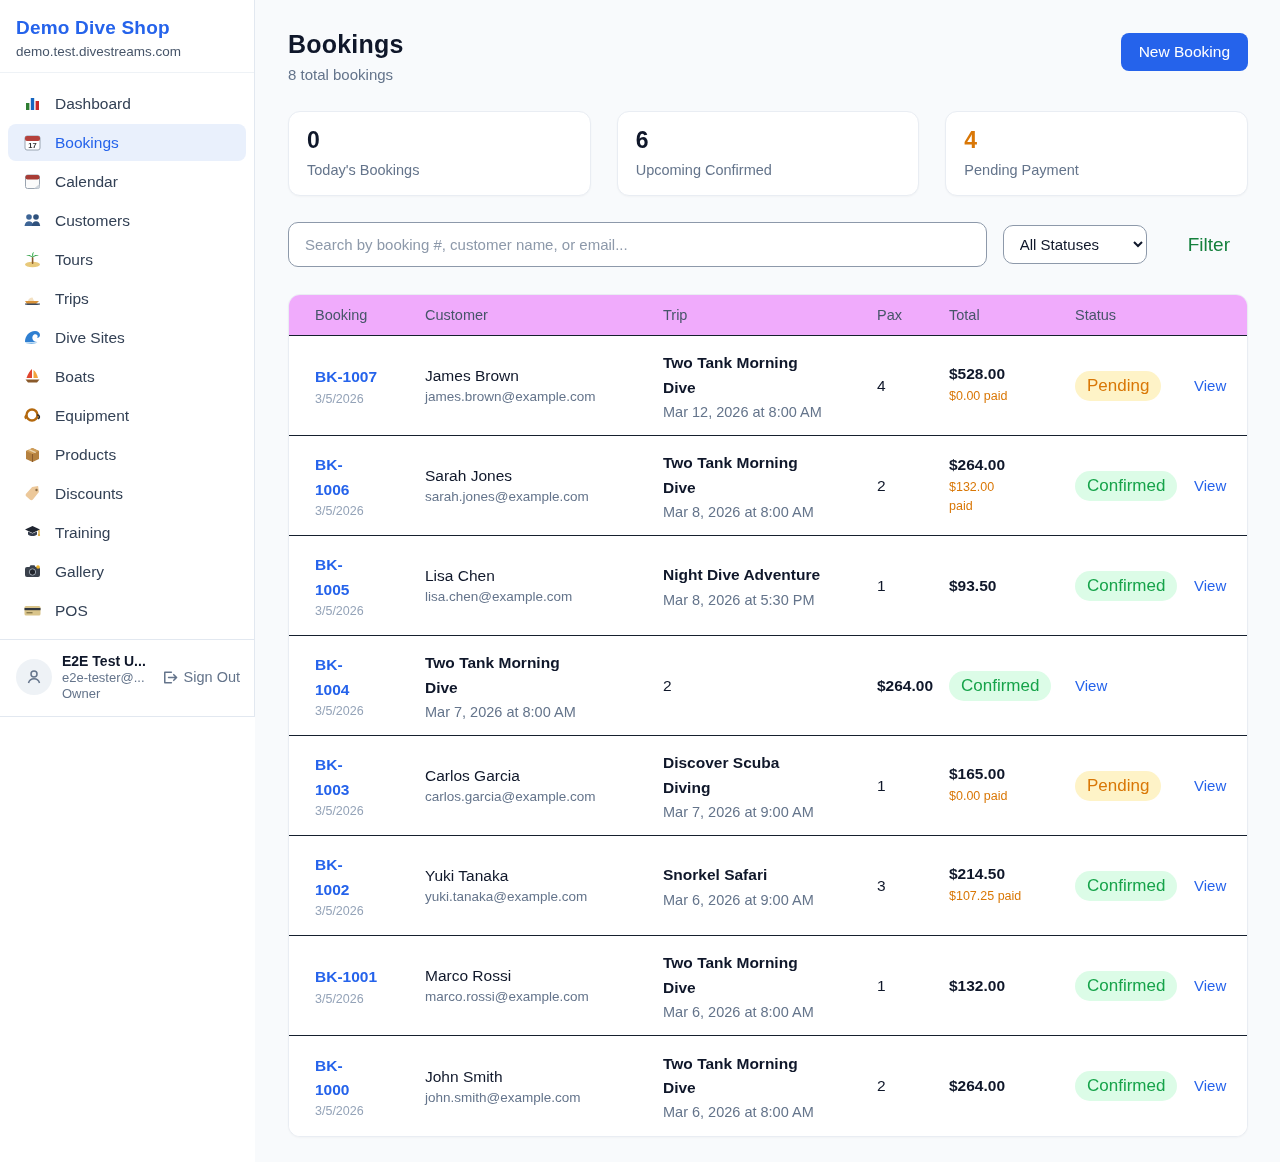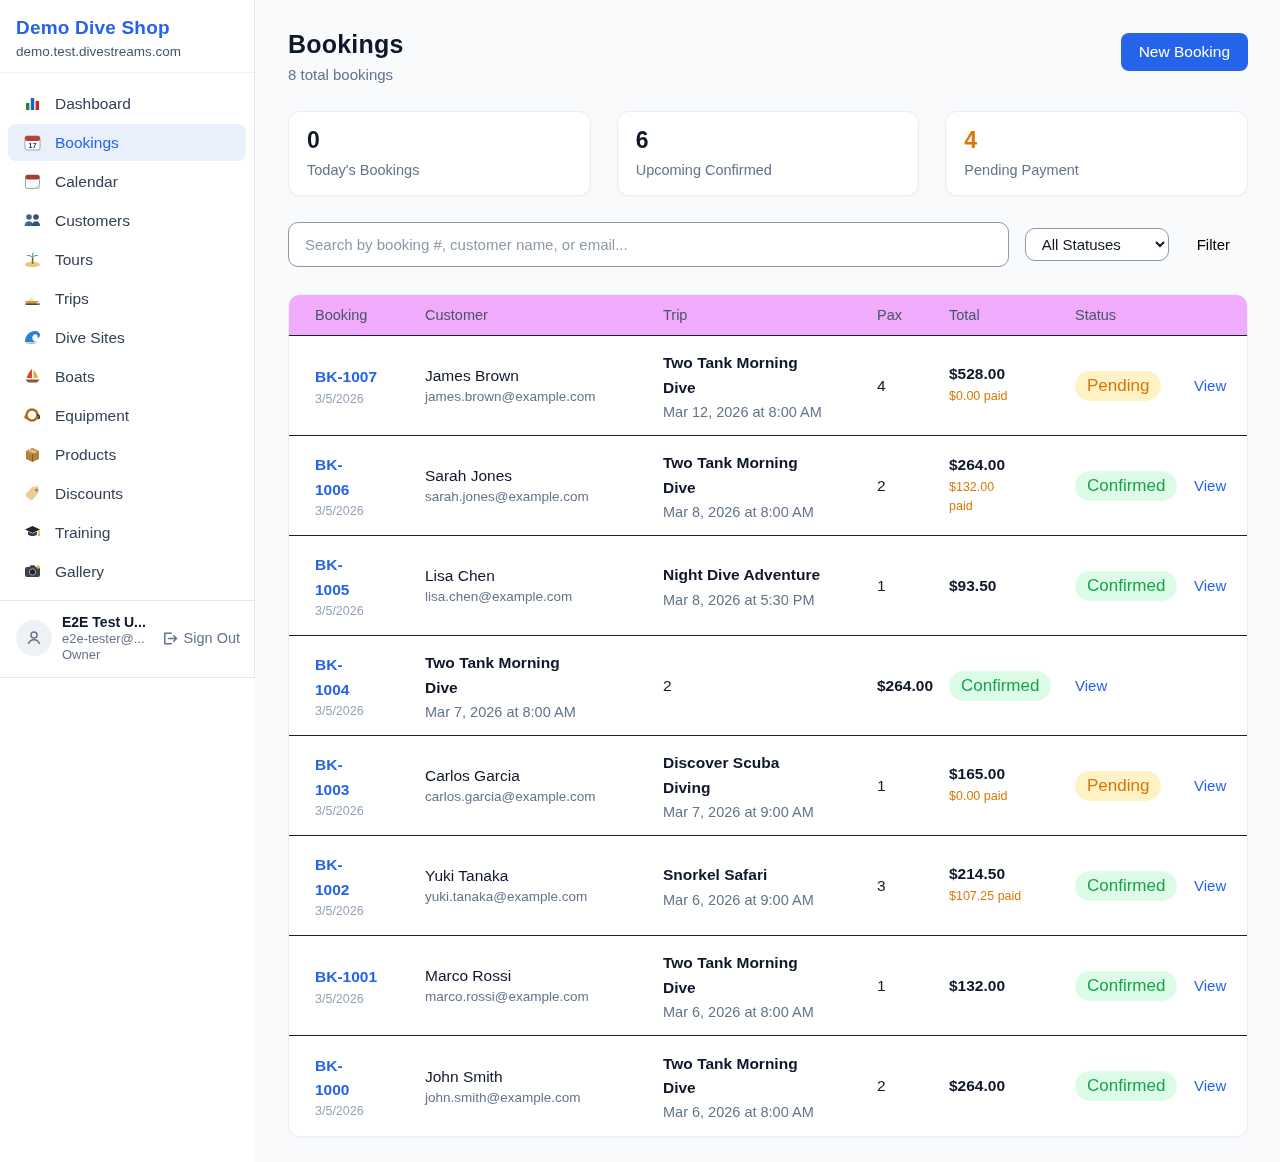--- a/index.html
+++ b/index.html
@@ -72,25 +72,25 @@
   .stat-value { font-size:23px; font-weight:bold; }
   .stat-label { font-size:14.5px; color:#64748b; margin-top:8px; }
   
   .controls { display:flex; align-items:center; margin-bottom:27px; }
   .search-input {
     flex:1; height:45px; border:1px solid #8d99aa; border-radius:10px;
     padding:0 16px; font-size:15px; font-family:inherit; color:#0f172a; background:#fff;
   }
   .search-input::placeholder { color:#8d99aa; }
   .status-select {
-    height:33px; width:144px; margin-left:16px;
+    height:39px; width:144px; margin-left:16px;
     border:1px solid #8d99aa; border-radius:10px; background:#fff;
     font-size:15px; font-family:inherit; color:#0f172a; padding:0 8px 0 12px; font-weight:500;
   }
-  .filter-label { margin-left:28px; margin-right:18px; font-size:15px; color:#000000; cursor:pointer; }
+  .filter-label { margin-left:41px; margin-right:18px; font-size:19px; color:#15803d; cursor:pointer; }
   
   .table-card {
     background:#fff; border:1px solid #e9edf3; border-radius:12px;
     overflow:hidden; box-shadow:0 1px 2px rgba(15,23,42,.03);
   }
   .t-head, .t-row {
     display:grid;
     grid-template-columns:110px 238px 214px 72px 126px 119px 1fr;
     padding-left:26px; align-items:center;
   }
@@ -252,20 +252,30 @@
       <a class="nav-item">
         <span class="nav-icon">
           <svg viewBox="0 0 19 19">
             <rect x="2" y="5" width="15" height="10" rx="2" fill="#3a414c"></rect>
             <path d="M6.5 5l1-1.8h4l1 1.8Z" fill="#3a414c"></path>
             <circle cx="9.5" cy="10" r="3.2" fill="#20242b" stroke="#9aa3ad"></circle>
             <circle cx="15" cy="5" r="1.8" fill="#f0b429"></circle>
           </svg>
         </span>
         <span class="nav-label">Gallery</span>
+      </a>
+      <a class="nav-item">
+        <span class="nav-icon">
+          <svg viewBox="0 0 19 19">
+            <rect x="1.5" y="5" width="16" height="9.5" rx="1.5" fill="#d9c48a"></rect>
+            <rect x="1.5" y="7" width="16" height="2.2" fill="#30363f"></rect>
+            <rect x="3.5" y="11" width="6" height="1.4" fill="#8a7a4a"></rect>
+          </svg>
+        </span>
+        <span class="nav-label">POS</span>
       </a>
     </nav>
   <div class="user-footer">
     <div class="avatar">
       <svg width="18" height="18" viewBox="0 0 18 18" fill="none" stroke="#64748b" stroke-width="1.5">
         <circle cx="9" cy="6" r="3"></circle>
           <path d="M3.5 15c.8-3 3-4.3 5.5-4.3s4.7 1.3 5.5 4.3"></path>
       </svg>
     </div>
     <div class="user-meta">

